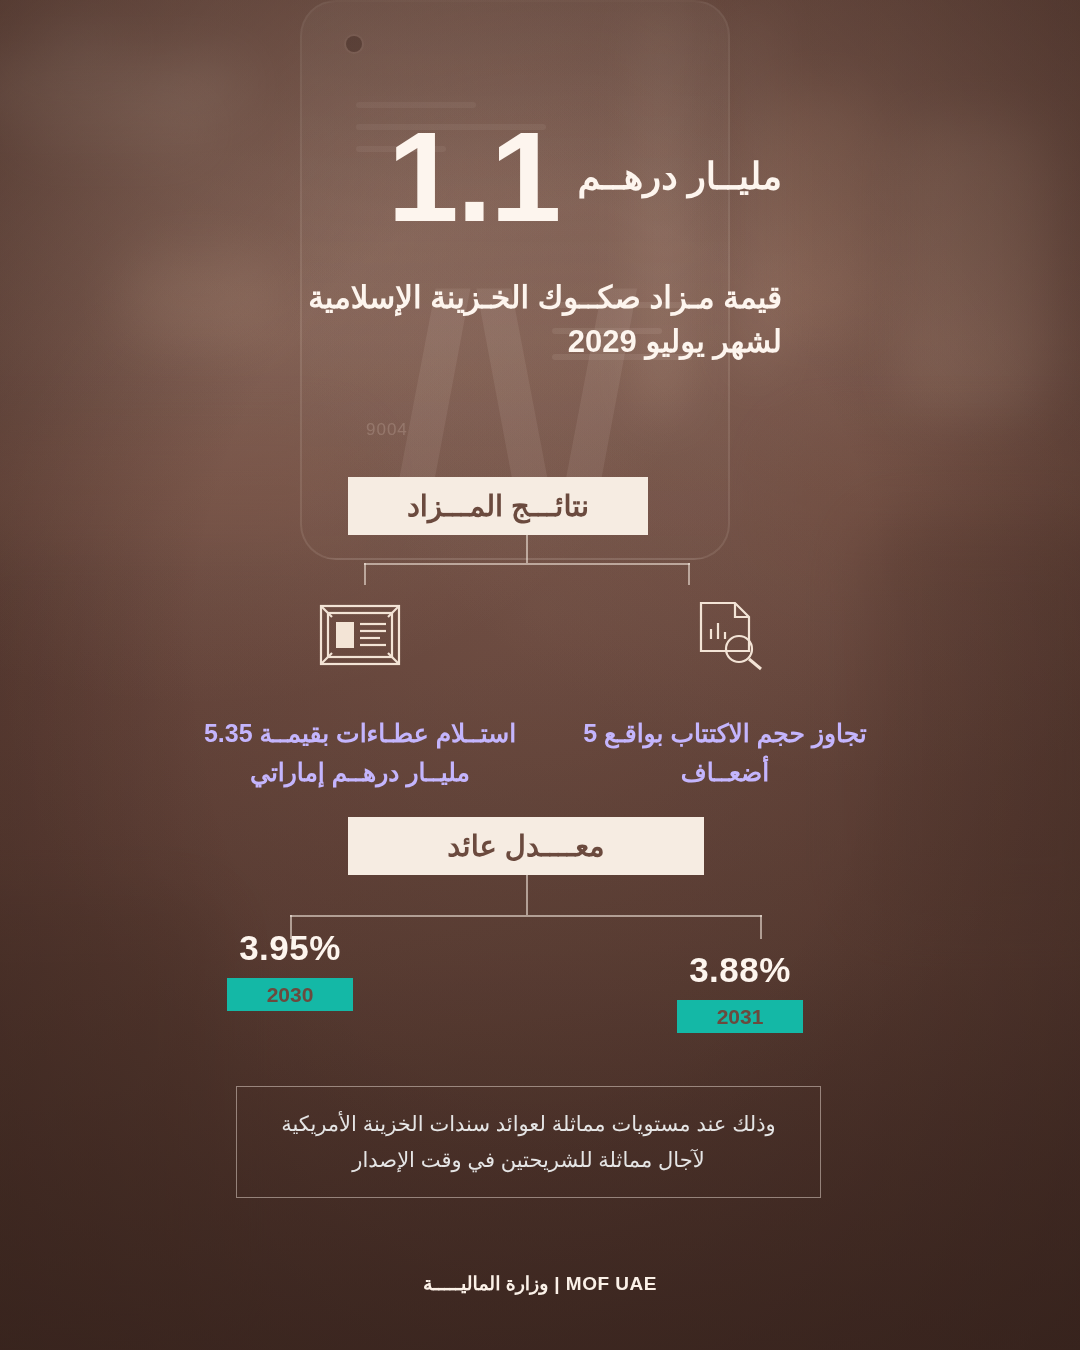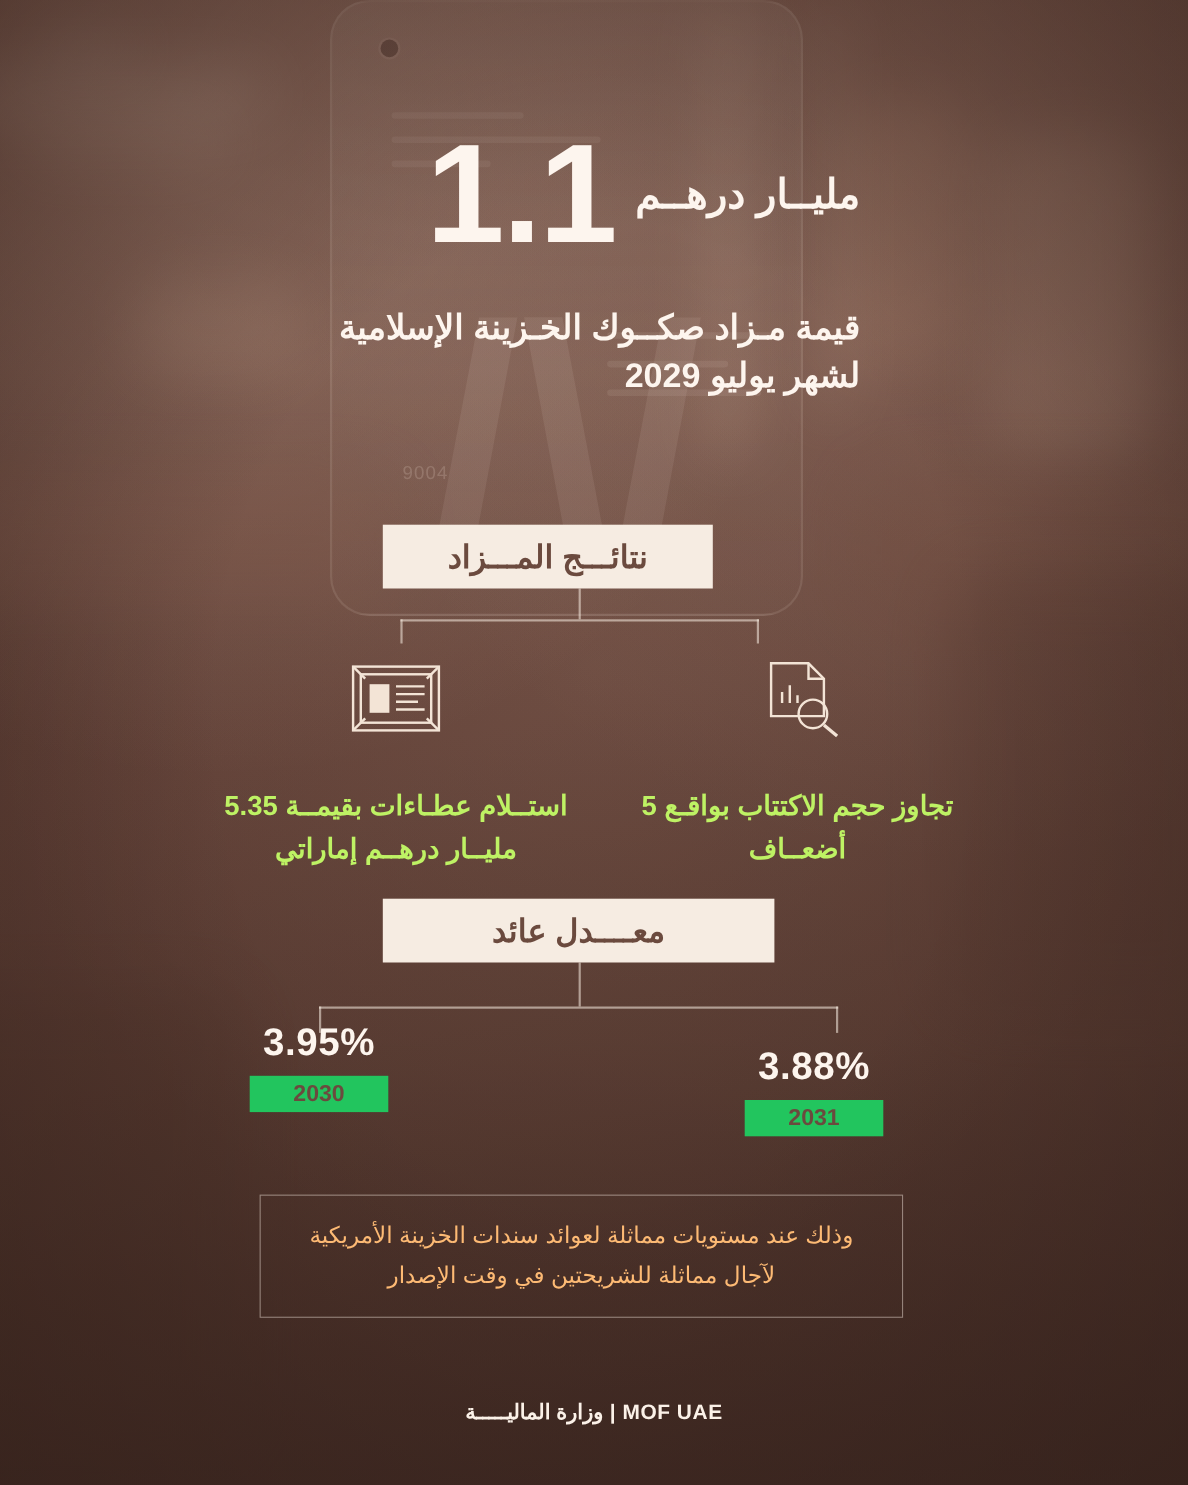--- a/index.html
+++ b/index.html
@@ -187,40 +187,40 @@
     height: 70px;
     display: flex;
     align-items: center;
     justify-content: center;
     margin-bottom: 26px;
   }
   .result-text {
     font-size: 25px;
     font-weight: 700;
     line-height: 1.55;
-    color: #bef264;
+    color: #c4b5fd;
     margin-top: 44px;
   }
 
   
   .yield-block { position: absolute; text-align: center; width: 230px; }
   #yield-2030 { left: 175px; top: 928px; }
   #yield-2028 { left: 625px; top: 950px; }
   .yield-pct {
     font-size: 35px;
     font-weight: 700;
     color: #fdf5ee;
     direction: ltr;
     letter-spacing: 0.5px;
   }
   .yield-year {
     margin: 10px auto 0;
     width: 126px;
     height: 33px;
-    background: #22c55e;
+    background: #14b8a6;
     color: #6b4a3e;
     font-size: 21px;
     font-weight: 700;
     display: flex;
     align-items: center;
     justify-content: center;
     direction: ltr;
   }
 
   
@@ -231,21 +231,21 @@
     border: 1px solid rgba(250,238,228,0.45);
     display: flex;
     align-items: center;
     justify-content: center;
     padding: 0 26px;
   }
   #footnote-text {
     font-size: 21px;
     line-height: 1.7;
     text-align: center;
-    color: #fdba74;
+    color: #e5e5e5;
   }
 
   
   #footer {
     position: absolute;
     left: 0; right: 0; top: 1272px;
     text-align: center;
     font-size: 19px;
     font-weight: 700;
     color: #fbf1e8;

